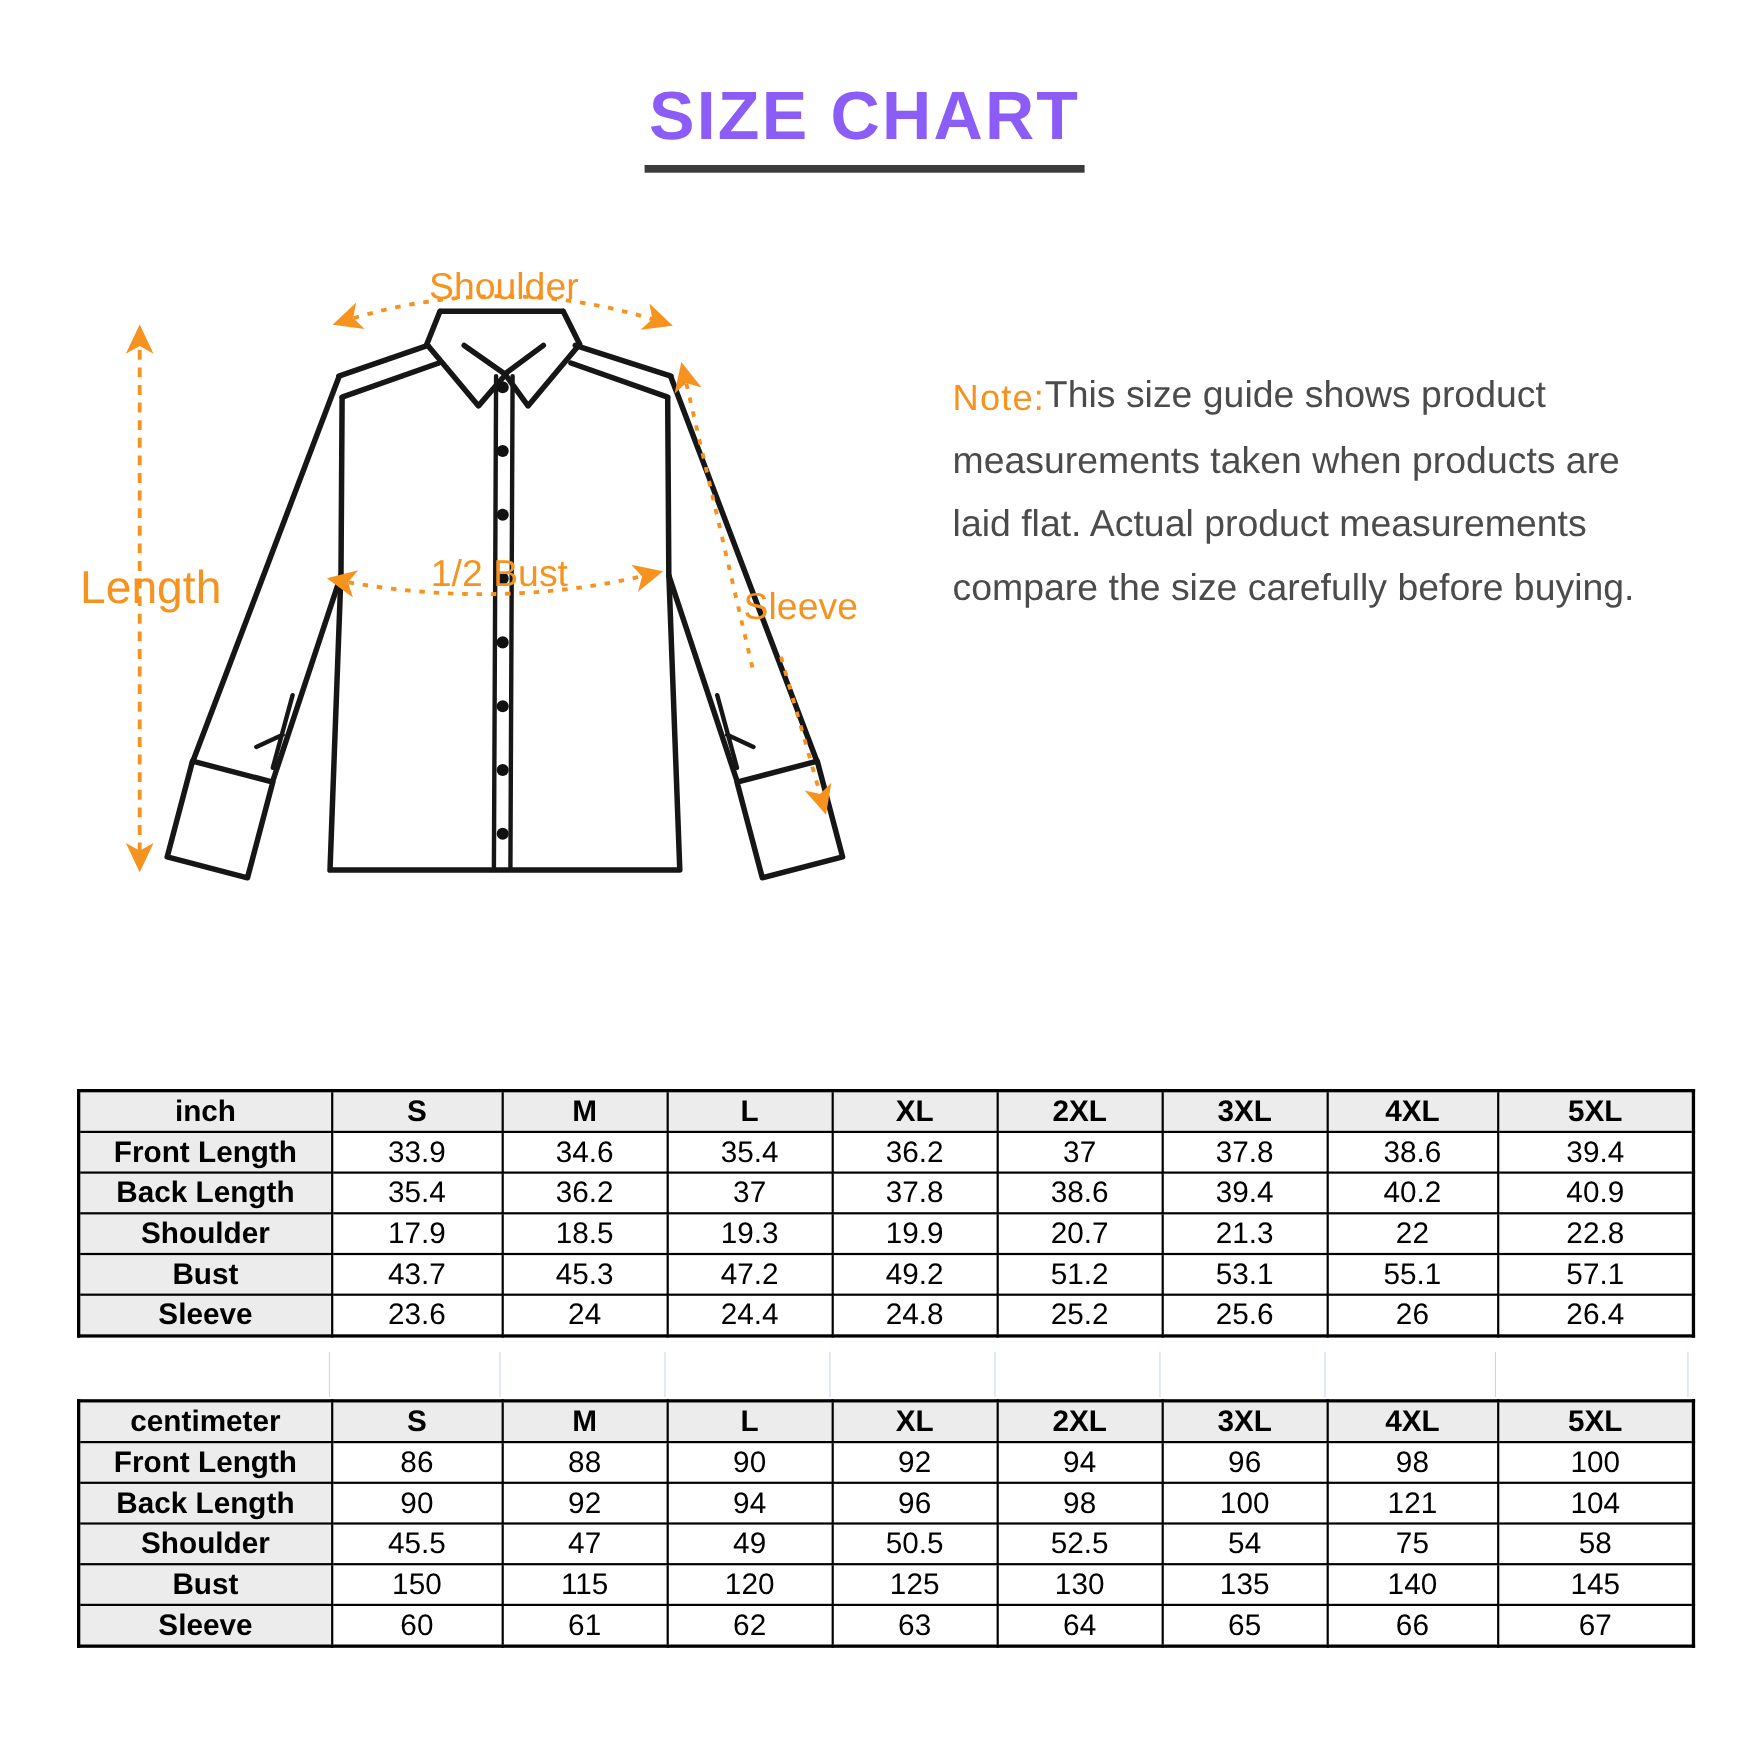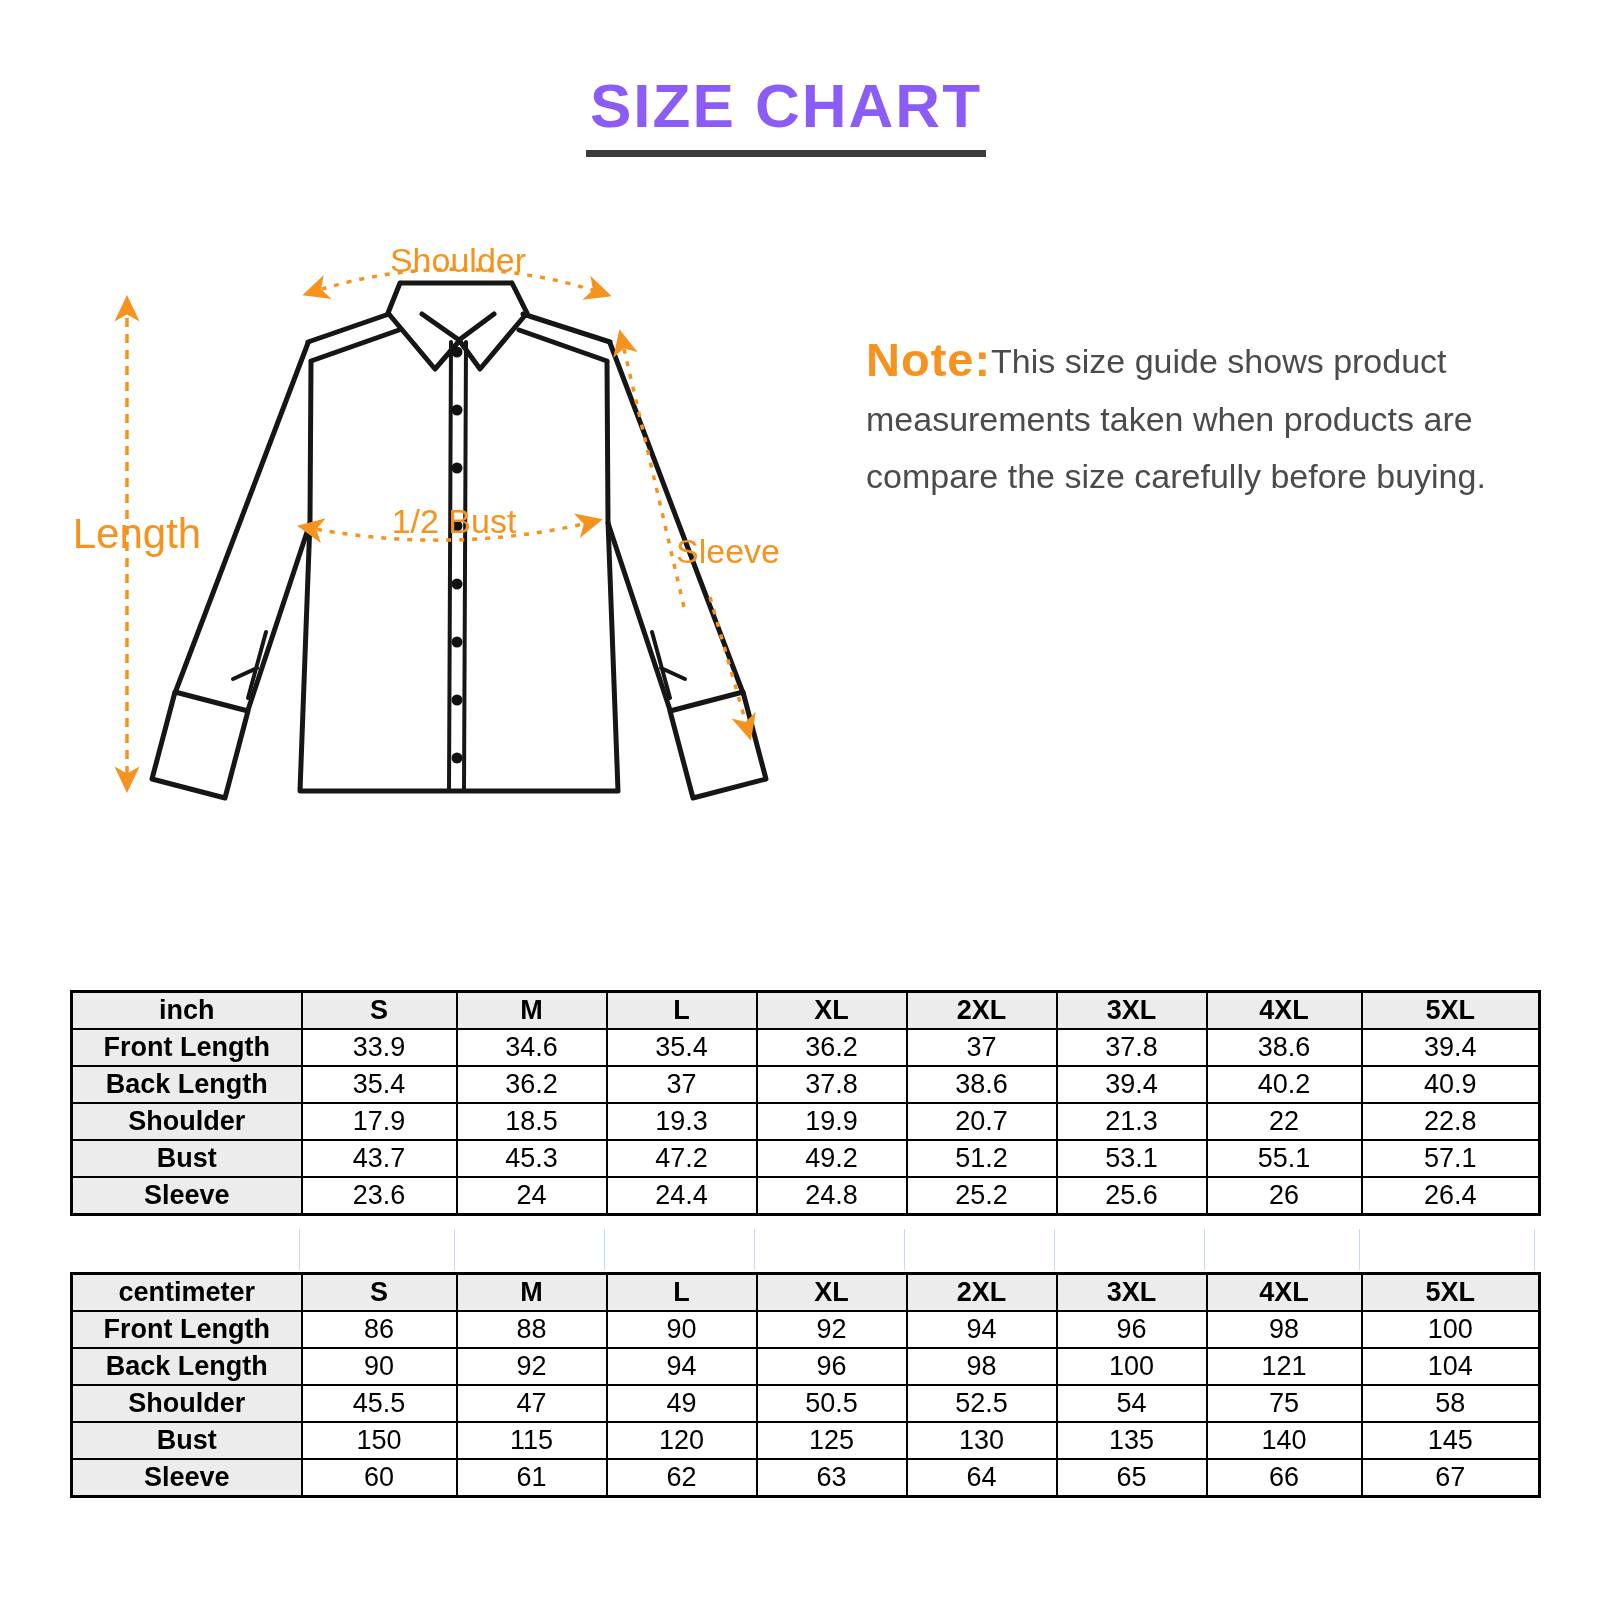--- a/index.html
+++ b/index.html
@@ -13,21 +13,21 @@
   .title{
     display:inline-block;font-size:62px;font-weight:bold;color:#8b5cf6;
     letter-spacing:2px;border-bottom:7px solid #3b3b3b;padding:0 4px 9px 4px;
   }
   
   .diagram{position:absolute;left:60px;top:230px;width:760px;height:600px;}
   
   .note{position:absolute;left:866px;top:331px;width:680px;
         font-size:34px;line-height:57.5px;color:#4b4b4b;}
   .note-line{white-space:nowrap;}
-  .note-label{color:#f6921e;font-size:47px;font-weight:bold;vertical-align:-3px;letter-spacing:1px;}
+  .note-label{color:#f6921e;font-size:33px;font-weight:normal;vertical-align:-3px;letter-spacing:1px;}
   
   .size-table{
     position:absolute;left:70px;width:1468px;
     border-collapse:collapse;table-layout:fixed;
     border:3px solid #000;
   }
   .size-table th,.size-table td{
     border:2px solid #000;height:35px;padding:0;
     text-align:center;vertical-align:middle;font-size:27px;overflow:hidden;
   }
@@ -100,20 +100,21 @@
     <text x="398" y="42" font-size="34" text-anchor="middle">Shoulder</text>
     <text x="77" y="318" font-size="42" text-anchor="middle">Length</text>
     <text x="394" y="303" font-size="34" text-anchor="middle">1/2 Bust</text>
     <text x="668" y="333" font-size="34" text-anchor="middle">Sleeve</text>
   </g>
 </svg>
 
 <div class="note">
   <div class="note-line"><span class="note-label">Note:</span><span>This size guide shows product</span></div>
   <div class="note-line">measurements taken when products are</div>
+  <div class="note-line">laid flat. Actual product measurements</div>
   <div class="note-line">compare the size carefully before buying.</div>
 </div>
 
 <table id="inch-table" class="size-table">
   <colgroup>
     <col style="width:230px">
       <col style="width:155px">
       <col style="width:150px">
     <col style="width:150px">
       <col style="width:150px">

